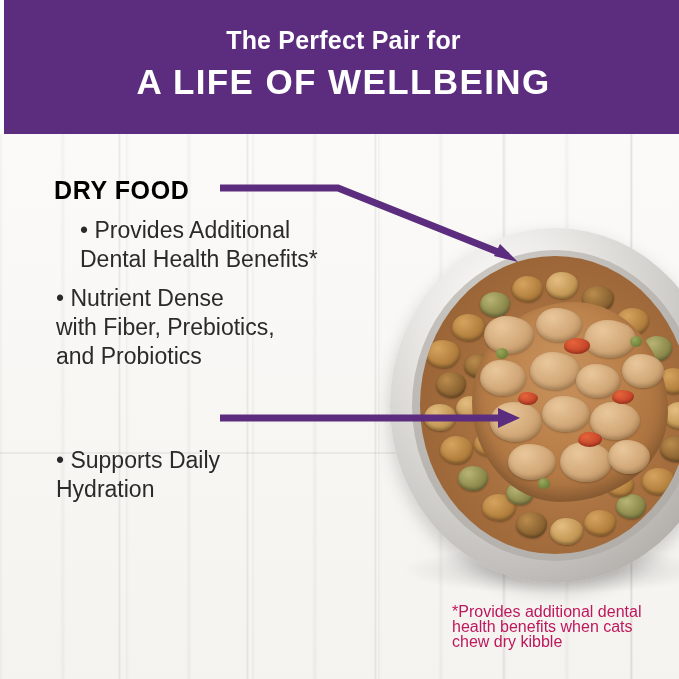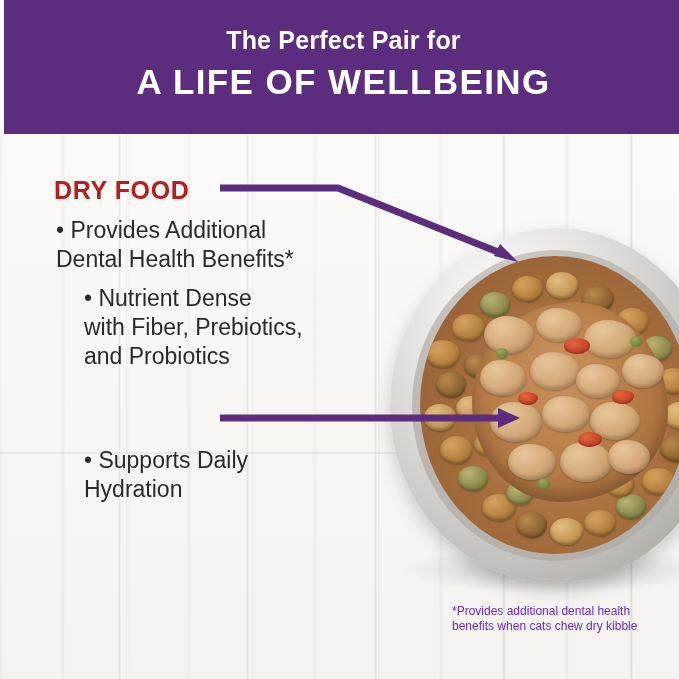--- a/index.html
+++ b/index.html
@@ -162,21 +162,21 @@
     left: 10px; top: 318px;
     width: 310px;
     height: 48px;
     border-radius: 50%;
     background: radial-gradient(ellipse at 50% 50%, rgba(0,0,0,0.20) 0%, rgba(0,0,0,0.0) 70%);
   }
 
   
   .heading {
     position: absolute;
-    color: #b91c1c;
+    color: #000000;
     font-size: 25px;
     font-weight: bold;
     letter-spacing: 0.6px;
   }
   #dry-heading { left: 54px; top: 176px; }
   #wet-heading { left: 54px; top: 404px; }
 
   .bullet-block {
     position: absolute;
     color: #2a2a2a;
@@ -194,22 +194,22 @@
     position: absolute;
     overflow: visible;
   }
 
   
   #footnote {
     position: absolute;
     left: 452px;
     top: 604px;
     width: 210px;
-    color: #6d28d9;
-    font-size: 12px;
+    color: #be185d;
+    font-size: 16px;
     line-height: 15px;
   }
 </style>
 </head>
 <body>
 
 <div id="page">
 
   <div id="header-band">
     <div id="header-line-1">The Perfect Pair for</div>
@@ -279,26 +279,26 @@
         <div class="carrot" style="left:106px; top:130px; width:24px; height:15px;"></div>
         <div class="pea" style="left:24px;  top:46px;  width:12px; height:11px;"></div>
         <div class="pea" style="left:158px; top:34px;  width:12px; height:11px;"></div>
         <div class="pea" style="left:66px;  top:176px; width:12px; height:11px;"></div>
       </div>
     </div>
   </div>
 
   <div class="heading" id="dry-heading">DRY FOOD</div>
 
-  <div class="bullet-block" id="dry-b1" style="white-space:pre-line;">• Provides Additional
+  <div class="bullet-block" id="dry-b1" style="white-space:pre-line;margin-left:24px;">• Provides Additional
 Dental Health Benefits*</div>
-  <div class="bullet-block" id="dry-b2" style="white-space:pre-line;margin-left:28px;">• Nutrient Dense
+  <div class="bullet-block" id="dry-b2" style="white-space:pre-line;">• Nutrient Dense
 with Fiber, Prebiotics,
 and Probiotics</div>
-  <div class="bullet-block" id="wet-b1" style="white-space:pre-line;margin-left:28px;">• Supports Daily
+  <div class="bullet-block" id="wet-b1" style="white-space:pre-line;">• Supports Daily
 Hydration</div>
 
   <svg class="arrow-svg" style="left:218px; top:168px;" width="310" height="110" viewBox="0 0 310 110">
     <path d="M2,20 L120,20 L290,88" fill="none" stroke="#5C2D7E" stroke-width="7" stroke-linecap="butt"></path>
     <polygon points="300,94 276,88 282,76" fill="#5C2D7E"></polygon>
   </svg>
 
   <svg class="arrow-svg" style="left:218px; top:400px;" width="310" height="40" viewBox="0 0 310 40">
     <path d="M2,18 L288,18" fill="none" stroke="#5C2D7E" stroke-width="7" stroke-linecap="butt"></path>
     <polygon points="302,18 280,8 280,28" fill="#5C2D7E"></polygon>

